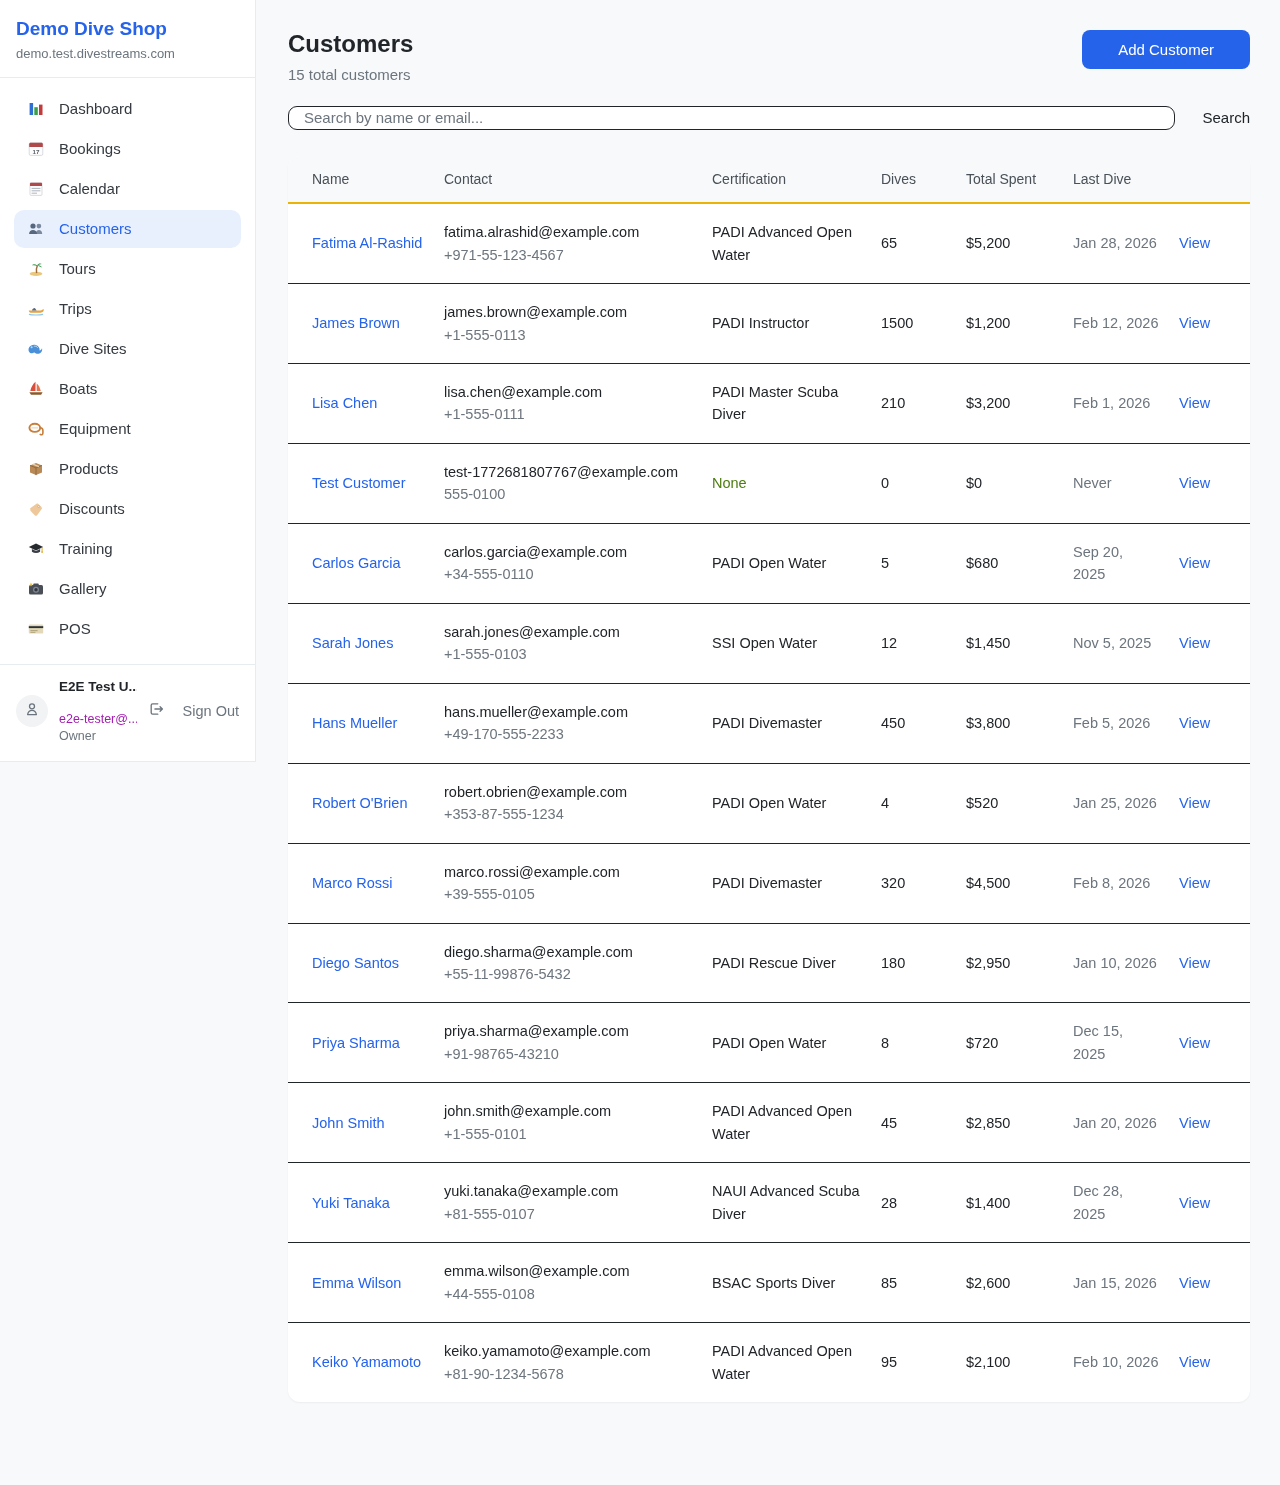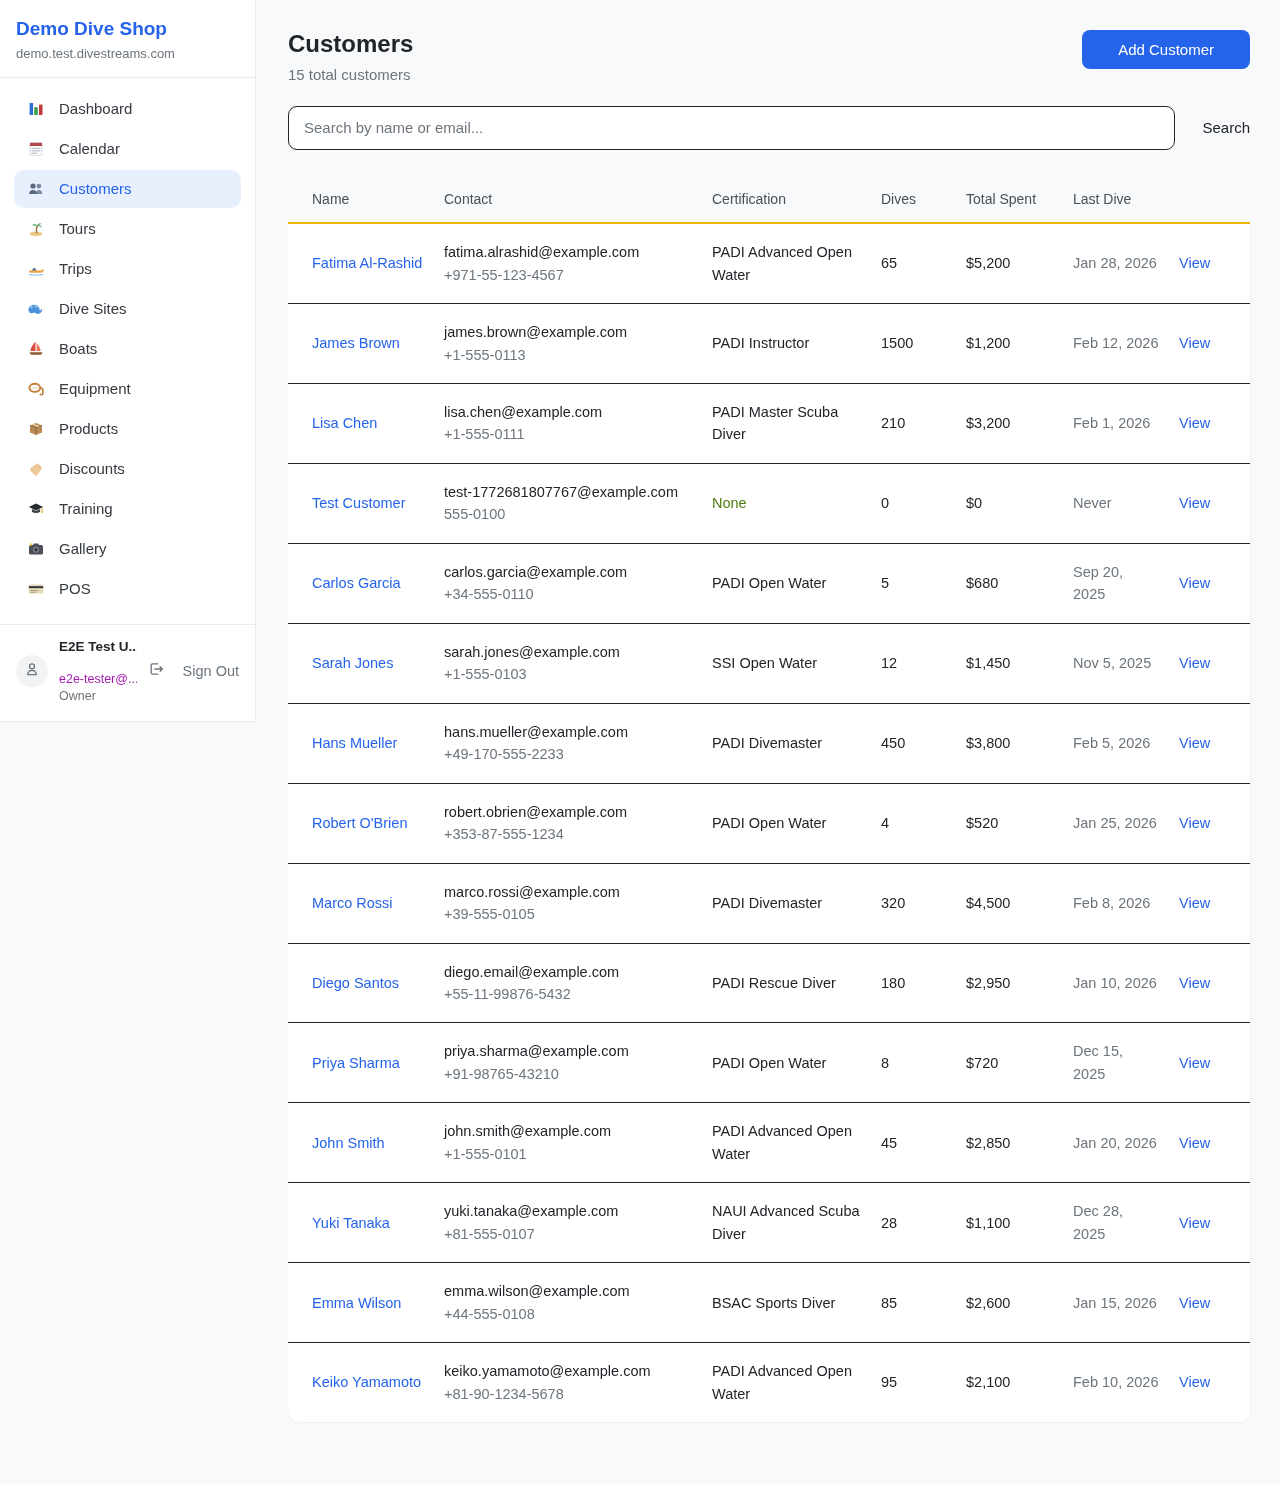--- a/index.html
+++ b/index.html
@@ -62,21 +62,21 @@
   .page-title { font-size:24px; font-weight:700; color:#212529; line-height:1.2; }
   .page-subtitle { font-size:15px; color:#6c757d; margin-top:7px; }
   .add-btn {
     background:#2563eb; color:#ffffff; border:none;
     border-radius:8px; padding:11px 36px;
     font-size:15px; font-weight:500; cursor:pointer;
     font-family:inherit;
   }
   .search-row { display:flex; align-items:center; margin-bottom:26px; }
   .search-input {
-    flex:1; height:44px;
+    flex:1; height:24px;
     border:1px solid #212529; border-radius:9px;
     padding:0 15px; font-size:15px; background:#ffffff;
     color:#212529; outline:none; font-family:inherit;
   }
   .search-input::placeholder { color:#6c757d; }
   .search-btn {
     background:none; border:none; color:#212529;
     font-size:15px; padding:0 0 0 0; margin-left:27px;
     cursor:pointer; font-family:inherit; flex:0 0 auto;
   }
@@ -127,20 +127,30 @@
     <nav class="nav">
         <div class="nav-item">
           <span class="nav-icon">
             <svg viewBox="0 0 18 18">
               <rect x="2.6" y="3" width="3.5" height="12" fill="#2f6fd1"></rect>
               <rect x="7.3" y="7.2" width="3.5" height="7.8" fill="#3a9e4e"></rect>
               <rect x="12" y="4.6" width="3.5" height="10.4" fill="#c23b3b"></rect>
             </svg>
           </span>
           <span class="nav-label">Dashboard</span>
+        </div>
+        <div class="nav-item">
+          <span class="nav-icon">
+            <svg viewBox="0 0 18 18">
+              <rect x="2.2" y="2.8" width="13.6" height="12.6" rx="1.4" fill="#fdfdfd" stroke="#c9cdd2" stroke-width="0.7"></rect>
+              <path d="M2.2 4.2c0-.8.6-1.4 1.4-1.4h10.8c.8 0 1.4.6 1.4 1.4V7H2.2z" fill="#b0494a"></path>
+              <text x="9" y="13.6" font-size="6.2" font-weight="bold" text-anchor="middle" fill="#5a6068" font-family="sans-serif">17</text>
+            </svg>
+          </span>
+          <span class="nav-label">Bookings</span>
         </div>
         <div class="nav-item">
           <span class="nav-icon">
             <svg viewBox="0 0 18 18">
               <rect x="3" y="2.8" width="12" height="12.6" rx="1" fill="#fdfdfd" stroke="#c9cdd2" stroke-width="0.7"></rect>
               <path d="M3 3.8c0-.6.4-1 1-1h10c.6 0 1 .4 1 1V6H3z" fill="#b0494a"></path>
               <path d="M4.6 8.4h8.8M4.6 10.8h8.8M4.6 13.2h5.4" stroke="#adb5bd" stroke-width="1"></path>
             </svg>
           </span>
           <span class="nav-label">Calendar</span>
@@ -429,21 +439,21 @@
               </td>
               <td>PADI Divemaster</td>
               <td>320</td>
               <td>$4,500</td>
               <td class="last-dive">Feb 8, 2026</td>
               <td><span class="view-link">View</span></td>
             </tr>
             <tr>
               <td><span class="name-link">Diego Santos</span></td>
               <td>
-                <div class="contact-email">diego.email@example.com</div>
+                <div class="contact-email">diego.sharma@example.com</div>
                 <div class="contact-phone">+55-11-99876-5432</div>
               </td>
               <td>PADI Rescue Diver</td>
               <td>180</td>
               <td>$2,950</td>
               <td class="last-dive">Jan 10, 2026</td>
               <td><span class="view-link">View</span></td>
             </tr>
             <tr>
               <td><span class="name-link">Priya Sharma</span></td>
@@ -470,21 +480,21 @@
               <td><span class="view-link">View</span></td>
             </tr>
             <tr>
               <td><span class="name-link">Yuki Tanaka</span></td>
               <td>
                 <div class="contact-email">yuki.tanaka@example.com</div>
                 <div class="contact-phone">+81-555-0107</div>
               </td>
               <td>NAUI Advanced Scuba Diver</td>
               <td>28</td>
-              <td>$1,100</td>
+              <td>$1,400</td>
               <td class="last-dive">Dec 28, 2025</td>
               <td><span class="view-link">View</span></td>
             </tr>
             <tr>
               <td><span class="name-link">Emma Wilson</span></td>
               <td>
                 <div class="contact-email">emma.wilson@example.com</div>
                 <div class="contact-phone">+44-555-0108</div>
               </td>
               <td>BSAC Sports Diver</td>

